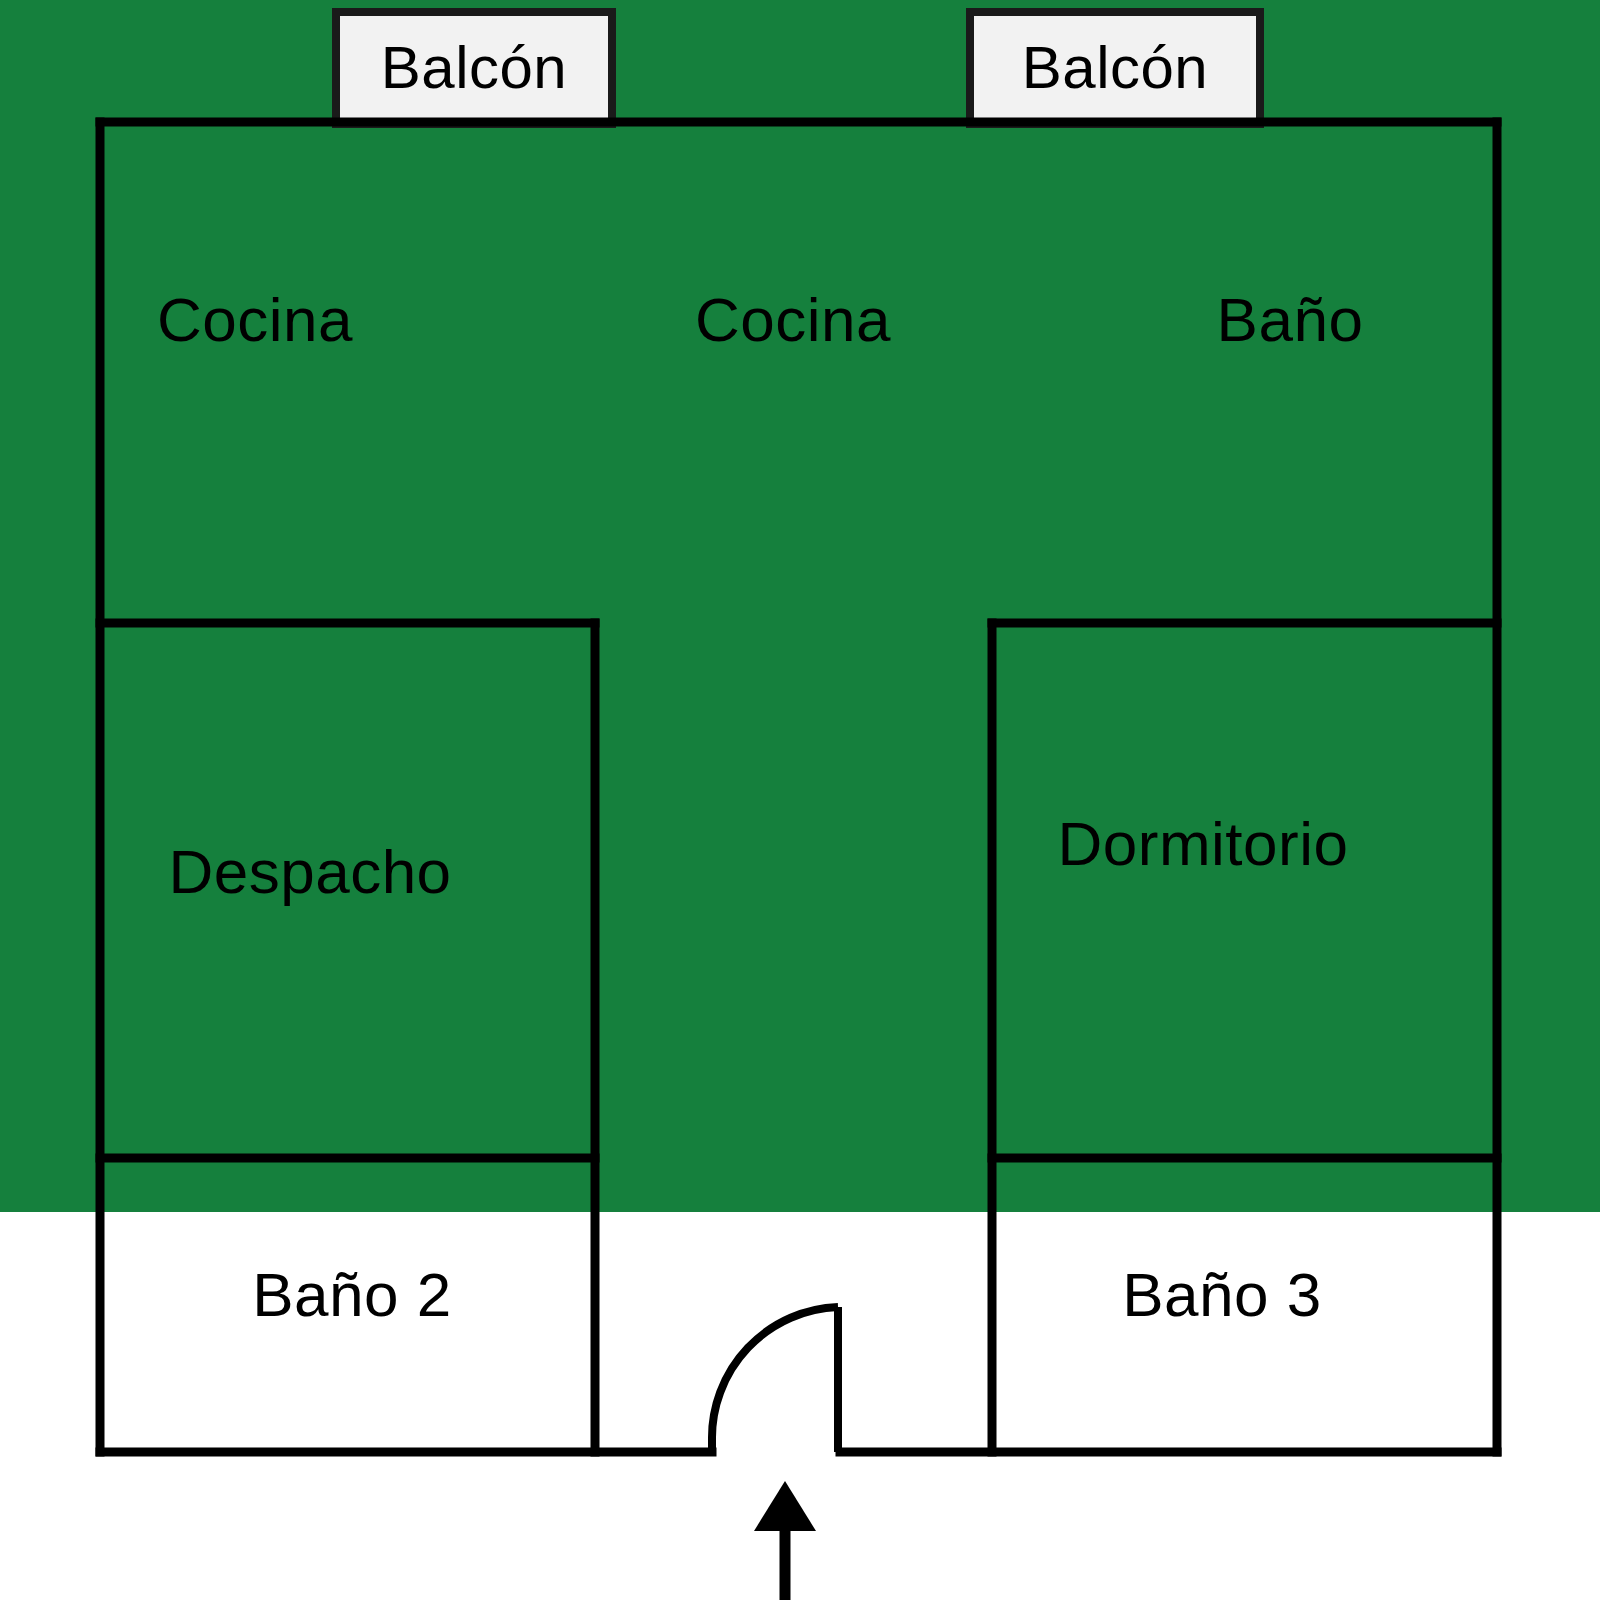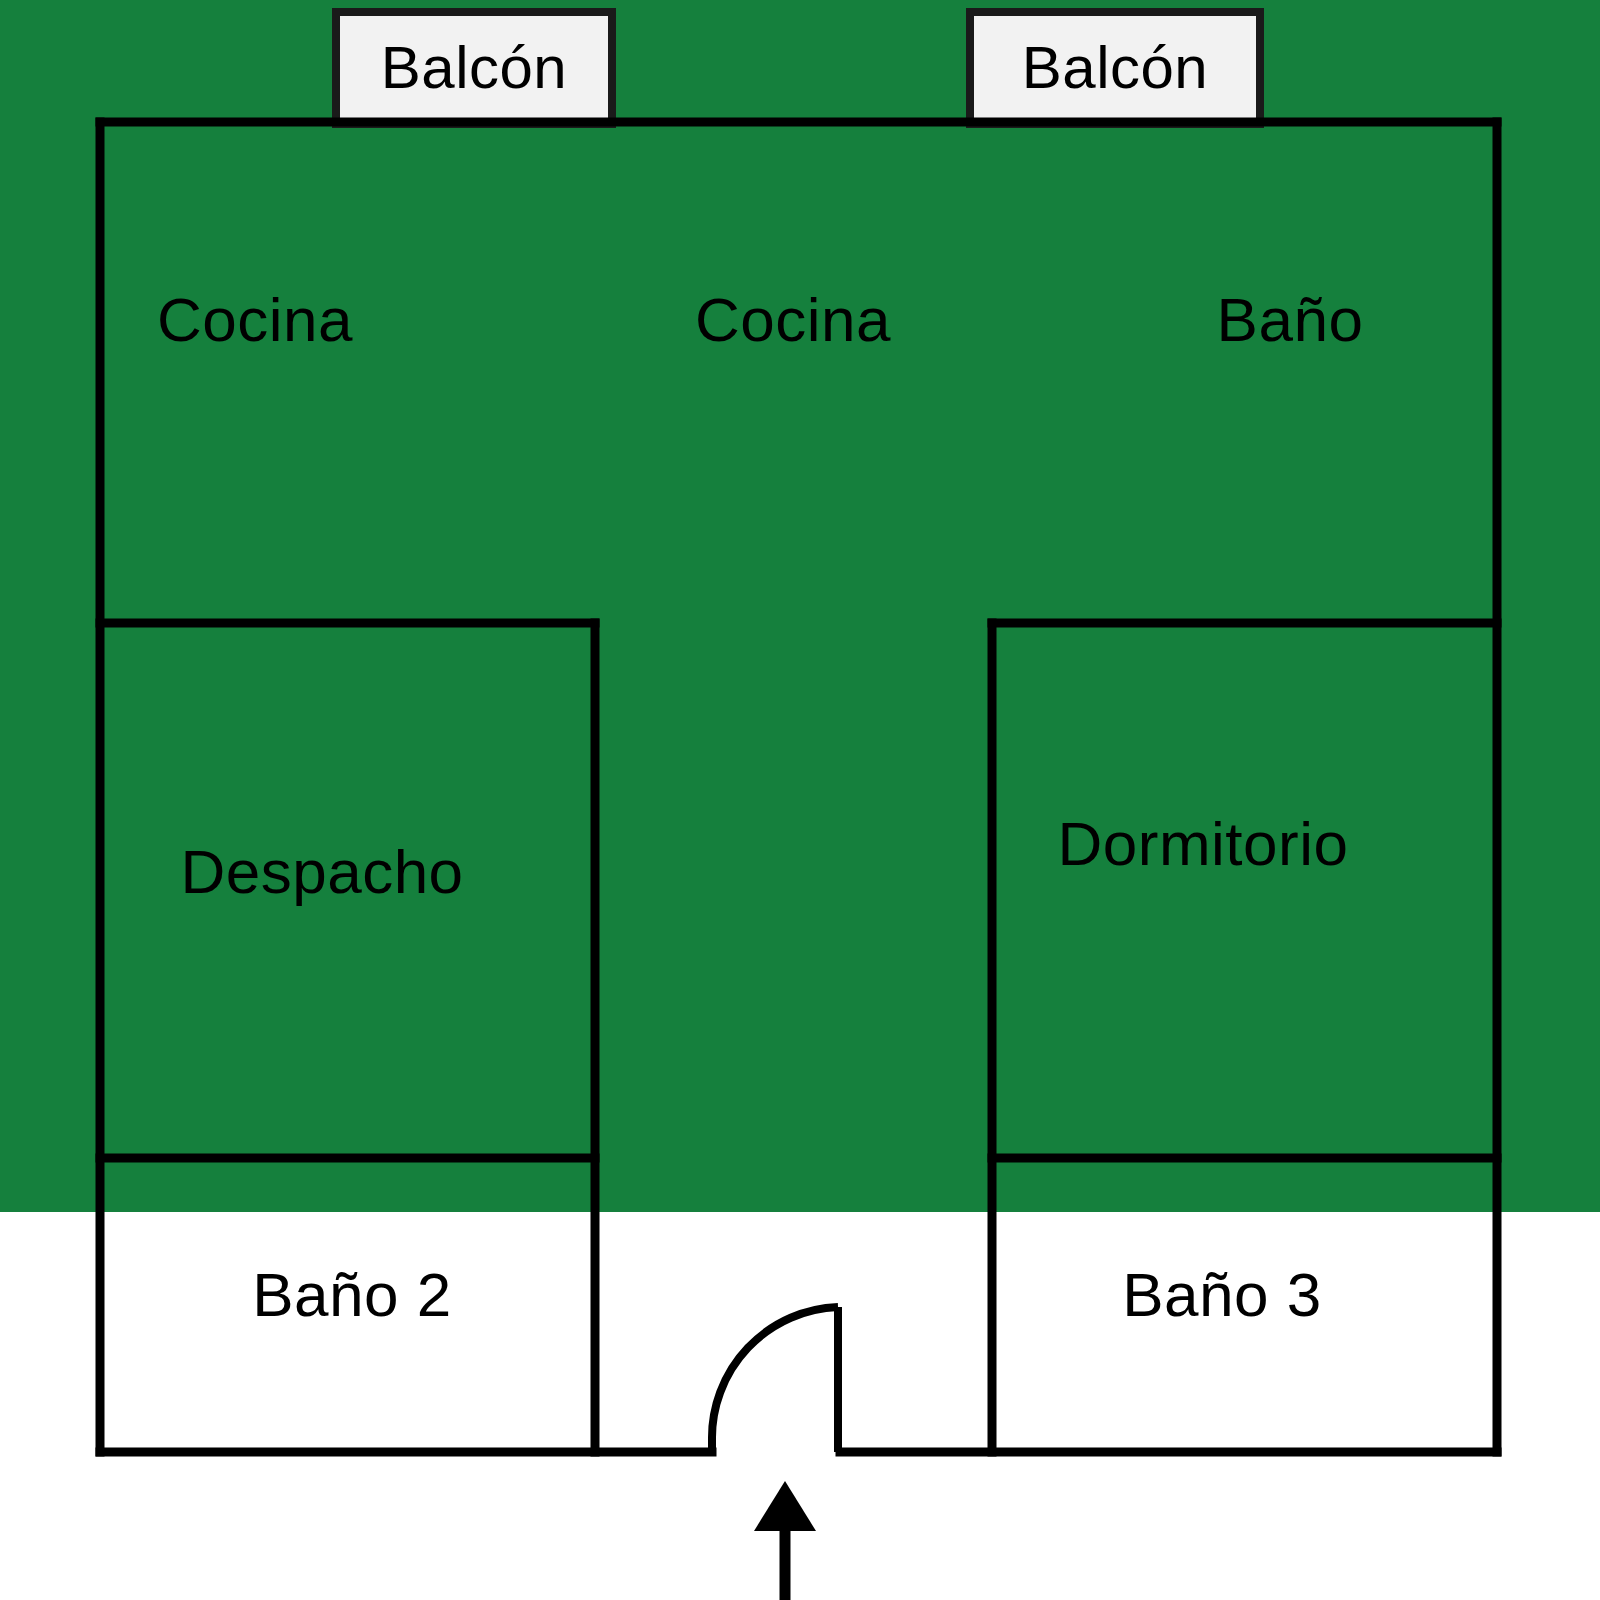--- a/index.html
+++ b/index.html
@@ -101,21 +101,21 @@
   <div class="room-label label-balcon" style="left:474px; top:68px;">Balcón</div>
 
   <div class="room-label label-balcon" style="left:1115px; top:68px;">Balcón</div>
 
   <div class="room-label label-main" style="left:255px; top:320px;">Cocina</div>
 
   <div class="room-label label-main" style="left:793px; top:320px;">Cocina</div>
 
   <div class="room-label label-main" style="left:1290px; top:320px;">Baño</div>
 
-  <div class="room-label label-sub" style="left:322px; top:872px;">Despacho</div>
+  <div class="room-label label-sub" style="left:310px; top:872px;">Despacho</div>
 
   <div class="room-label label-sub" style="left:1203px; top:844px;">Dormitorio</div>
 
   <div class="room-label label-bath" style="left:320px; top:1295px;margin-left:32px;">Baño 2</div>
 
   <div class="room-label label-bath" style="left:1222px; top:1295px;">Baño 3</div>
 
 </div>
 
 </body></html>

